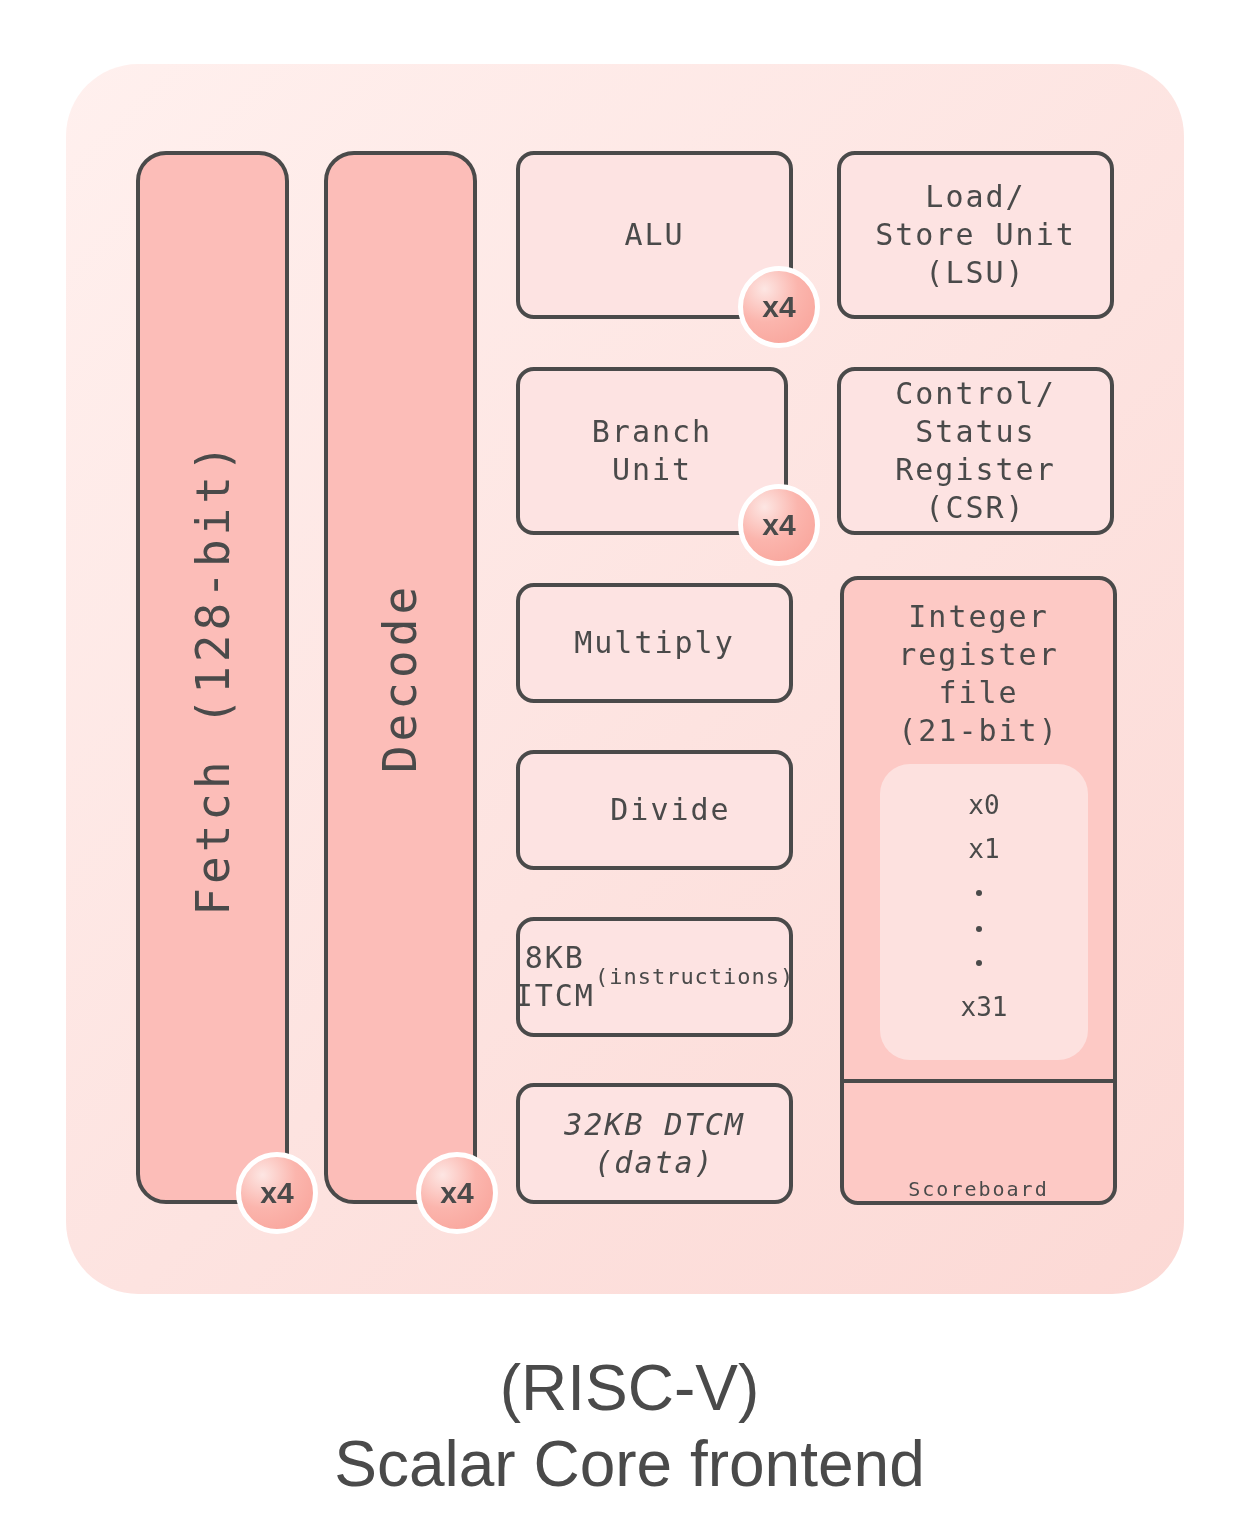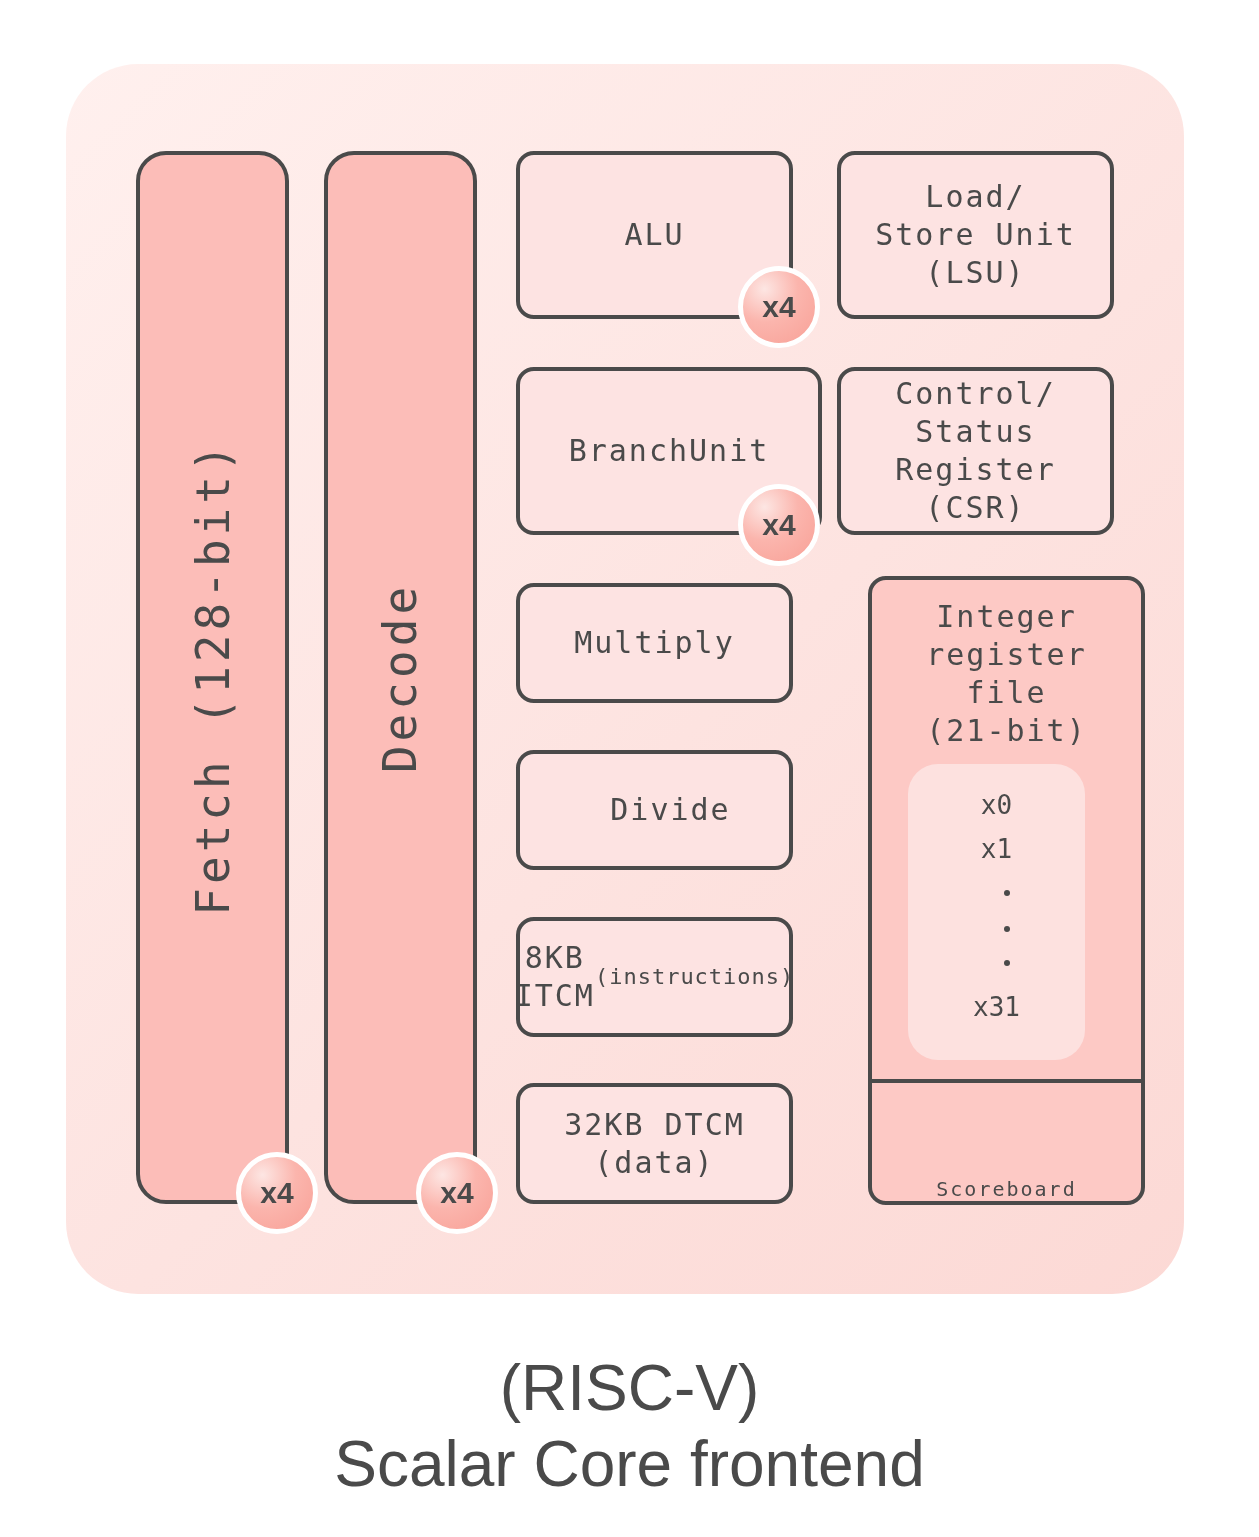--- a/index.html
+++ b/index.html
@@ -27,28 +27,28 @@
     .badge {
       position: absolute; width: 72px; height: 72px; border-radius: 50%;
       border: 5px solid #ffffff; box-sizing: content-box;
       background: radial-gradient(circle at 30% 25%, #fde6e3 0%, #fbb5ad 45%, #f8a096 100%);
       display: flex; align-items: center; justify-content: center;
       font-family: "Liberation Sans", sans-serif; font-weight: bold; font-size: 30px; color: #4a4a4a;
     }
     .small { font-size: 22px; line-height: 30px; letter-spacing: 1px; }
     .regfile {
       position: absolute; box-sizing: border-box; left: 840px; top: 576px; width: 277px; height: 629px;
-      border: 4px solid #4a4a4a; border-radius: 18px; background: #fdc9c5; overflow: hidden; margin-left: 28px;
+      border: 4px solid #4a4a4a; border-radius: 18px; background: #fdc9c5; overflow: hidden;
     }
     .reg-title {
       position: absolute; left: 0; right: 0; top: 18px; text-align: center;
       font-family: "DejaVu Sans Mono", monospace; color: #4a4a4a; font-size: 30px; line-height: 38px; letter-spacing: 2px;
     }
     .reg-list {
-      position: absolute; left: 36px; top: 184px; width: 177px; height: 296px;
+      position: absolute; left: 36px; top: 184px; width: 208px; height: 296px;
       background: #fde1df; border-radius: 30px;
       font-family: "DejaVu Sans Mono", monospace; color: #4a4a4a; font-size: 26px; text-align: center;
     }
     .reg-item { position: absolute; left: 0; right: 0; }
     .dot { position: absolute; left: 96px; width: 6px; height: 6px; border-radius: 50%; background: #4a4a4a; }
     .scoreboard {
       position: absolute; left: 0; right: 0; bottom: 0; height: 122px;
       border-top: 4px solid #4a4a4a; box-sizing: border-box;
       display: flex; align-items: flex-end; justify-content: center;
       font-family: "DejaVu Sans Mono", monospace; color: #4a4a4a; font-size: 20px; letter-spacing: 2px;
@@ -77,21 +77,21 @@
   <span>ALU</span>
 </div>
 <div class="badge" style="left:738px;top:266px;">x4</div>
 
 <div class="box" style="left:837px;top:151px;width:277px;height:168px;flex-direction:column;">
   <span>Load/</span>
   <span>Store Unit</span>
   <span>(LSU)</span>
 </div>
 
-<div class="box" style="left:516px;top:367px;width:306px;height:168px;flex-direction:row;">
+<div class="box" style="left:516px;top:367px;width:272px;height:168px;flex-direction:column;">
   <span>Branch</span>
   <span>Unit</span>
 </div>
 <div class="badge" style="left:738px;top:484px;">x4</div>
 
 <div class="box" style="left:837px;top:367px;width:277px;height:168px;flex-direction:column;line-height:38px;">
   <span>Control/</span>
   <span>Status</span>
   <span>Register</span>
   <span>(CSR)</span>
@@ -103,21 +103,21 @@
 
 <div class="box" style="left:516px;top:750px;width:277px;height:120px;padding-left:32px;">
   <span>Divide</span>
 </div>
 
 <div class="box" style="left:516px;top:917px;width:277px;height:120px;flex-direction:row;">
   <span>8KB ITCM</span>
   <span class="small">(instructions)</span>
 </div>
 
-<div class="box" style="left:516px;top:1083px;width:277px;height:121px;flex-direction:column;">
+<div class="box" style="left:516px;top:1083px;width:277px;height:121px;flex-direction:column;font-style:italic;">
   <span>32KB DTCM</span>
   <span>(data)</span>
 </div>
 
 <div class="regfile">
   <div class="reg-title">
     <div>Integer</div>
     <div>register</div>
     <div>file</div>
     <div>(21-bit)</div>

